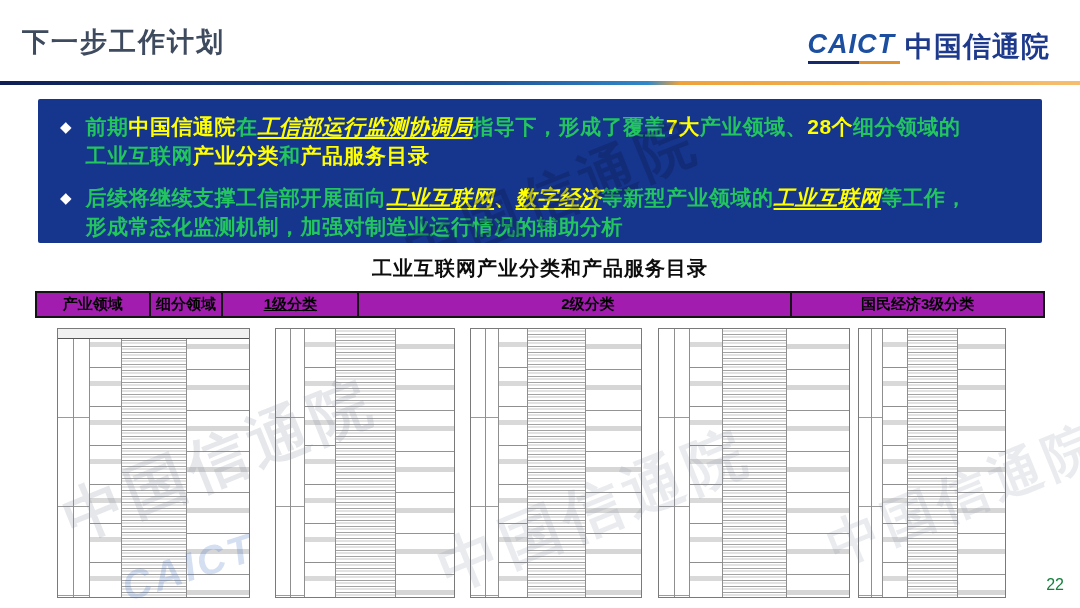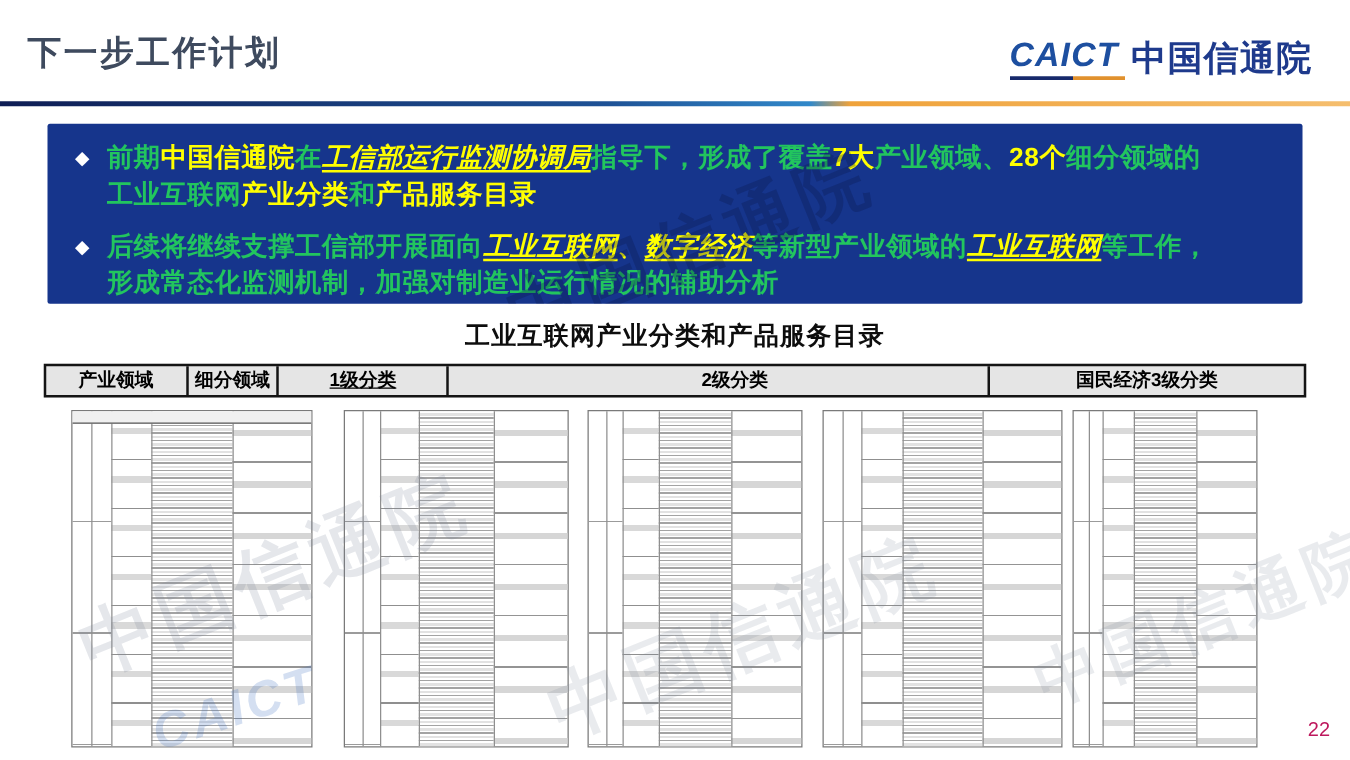--- a/index.html
+++ b/index.html
@@ -40,21 +40,21 @@
   .seg-w{color:#22c55e;}
   .seg-y{color:#FFFF00;}
   .seg-yu{color:#FFFF00;text-decoration:underline;text-underline-offset:3px;text-decoration-thickness:2px;font-style:italic;}
   
   .catalog-title{
     position:absolute;left:0;top:255px;width:100%;text-align:center;
     font-size:20px;font-weight:800;color:#0d0d0d;letter-spacing:1px;
   }
   .header-table{
     position:absolute;left:35px;top:291px;width:1010px;height:27px;
-    display:flex;background:#e5e5e5;border:2px solid #141414;box-sizing:border-box;
+    display:flex;background:#a21caf;border:2px solid #141414;box-sizing:border-box;
   }
   .header-cell{
     display:flex;align-items:center;justify-content:center;
     font-size:15px;font-weight:700;color:#000;border-right:2px solid #141414;
     box-sizing:border-box;white-space:nowrap;
   }
   .header-cell:last-child{border-right:none;}
   .hc1{width:11.6%;} .hc2{width:7.4%;} .hc3{width:13.9%;text-decoration:underline;} .hc4{width:41.5%;margin-left:26px;} .hc5{width:25.6%;}
   
   .thumbs{position:absolute;left:0;top:328px;width:1080px;height:272px;}
@@ -95,21 +95,21 @@
   }
   .wm-on-box{color:rgba(9,22,76,0.30);font-size:56px;left:360px;top:60px;}
   .wm-a{color:rgba(125,135,155,0.20);font-size:60px;left:55px;top:420px;}
   .wm-b{color:rgba(125,135,155,0.17);font-size:60px;left:430px;top:470px;}
   .wm-c{color:rgba(125,135,155,0.17);font-size:52px;left:820px;top:460px;}
   .wm-caict{
     color:rgba(60,110,190,0.22);font-size:40px;font-style:italic;
     left:120px;top:545px;transform:rotate(-18deg);letter-spacing:3px;
   }
   
-  .page-num{position:absolute;right:16px;bottom:14px;font-size:16px;color:#be185d;}
+  .page-num{position:absolute;right:16px;bottom:14px;font-size:16px;color:#15803d;}
 </style>
 </head>
 <body>
 
 <div class="slide">
 
   <div class="page-title">下一步工作计划</div>
   <div class="logo">
     <span class="logo-acronym">CAICT</span>
     <span class="logo-underline" style="position:absolute;left:0;width:92px;bottom:2px;"></span>

